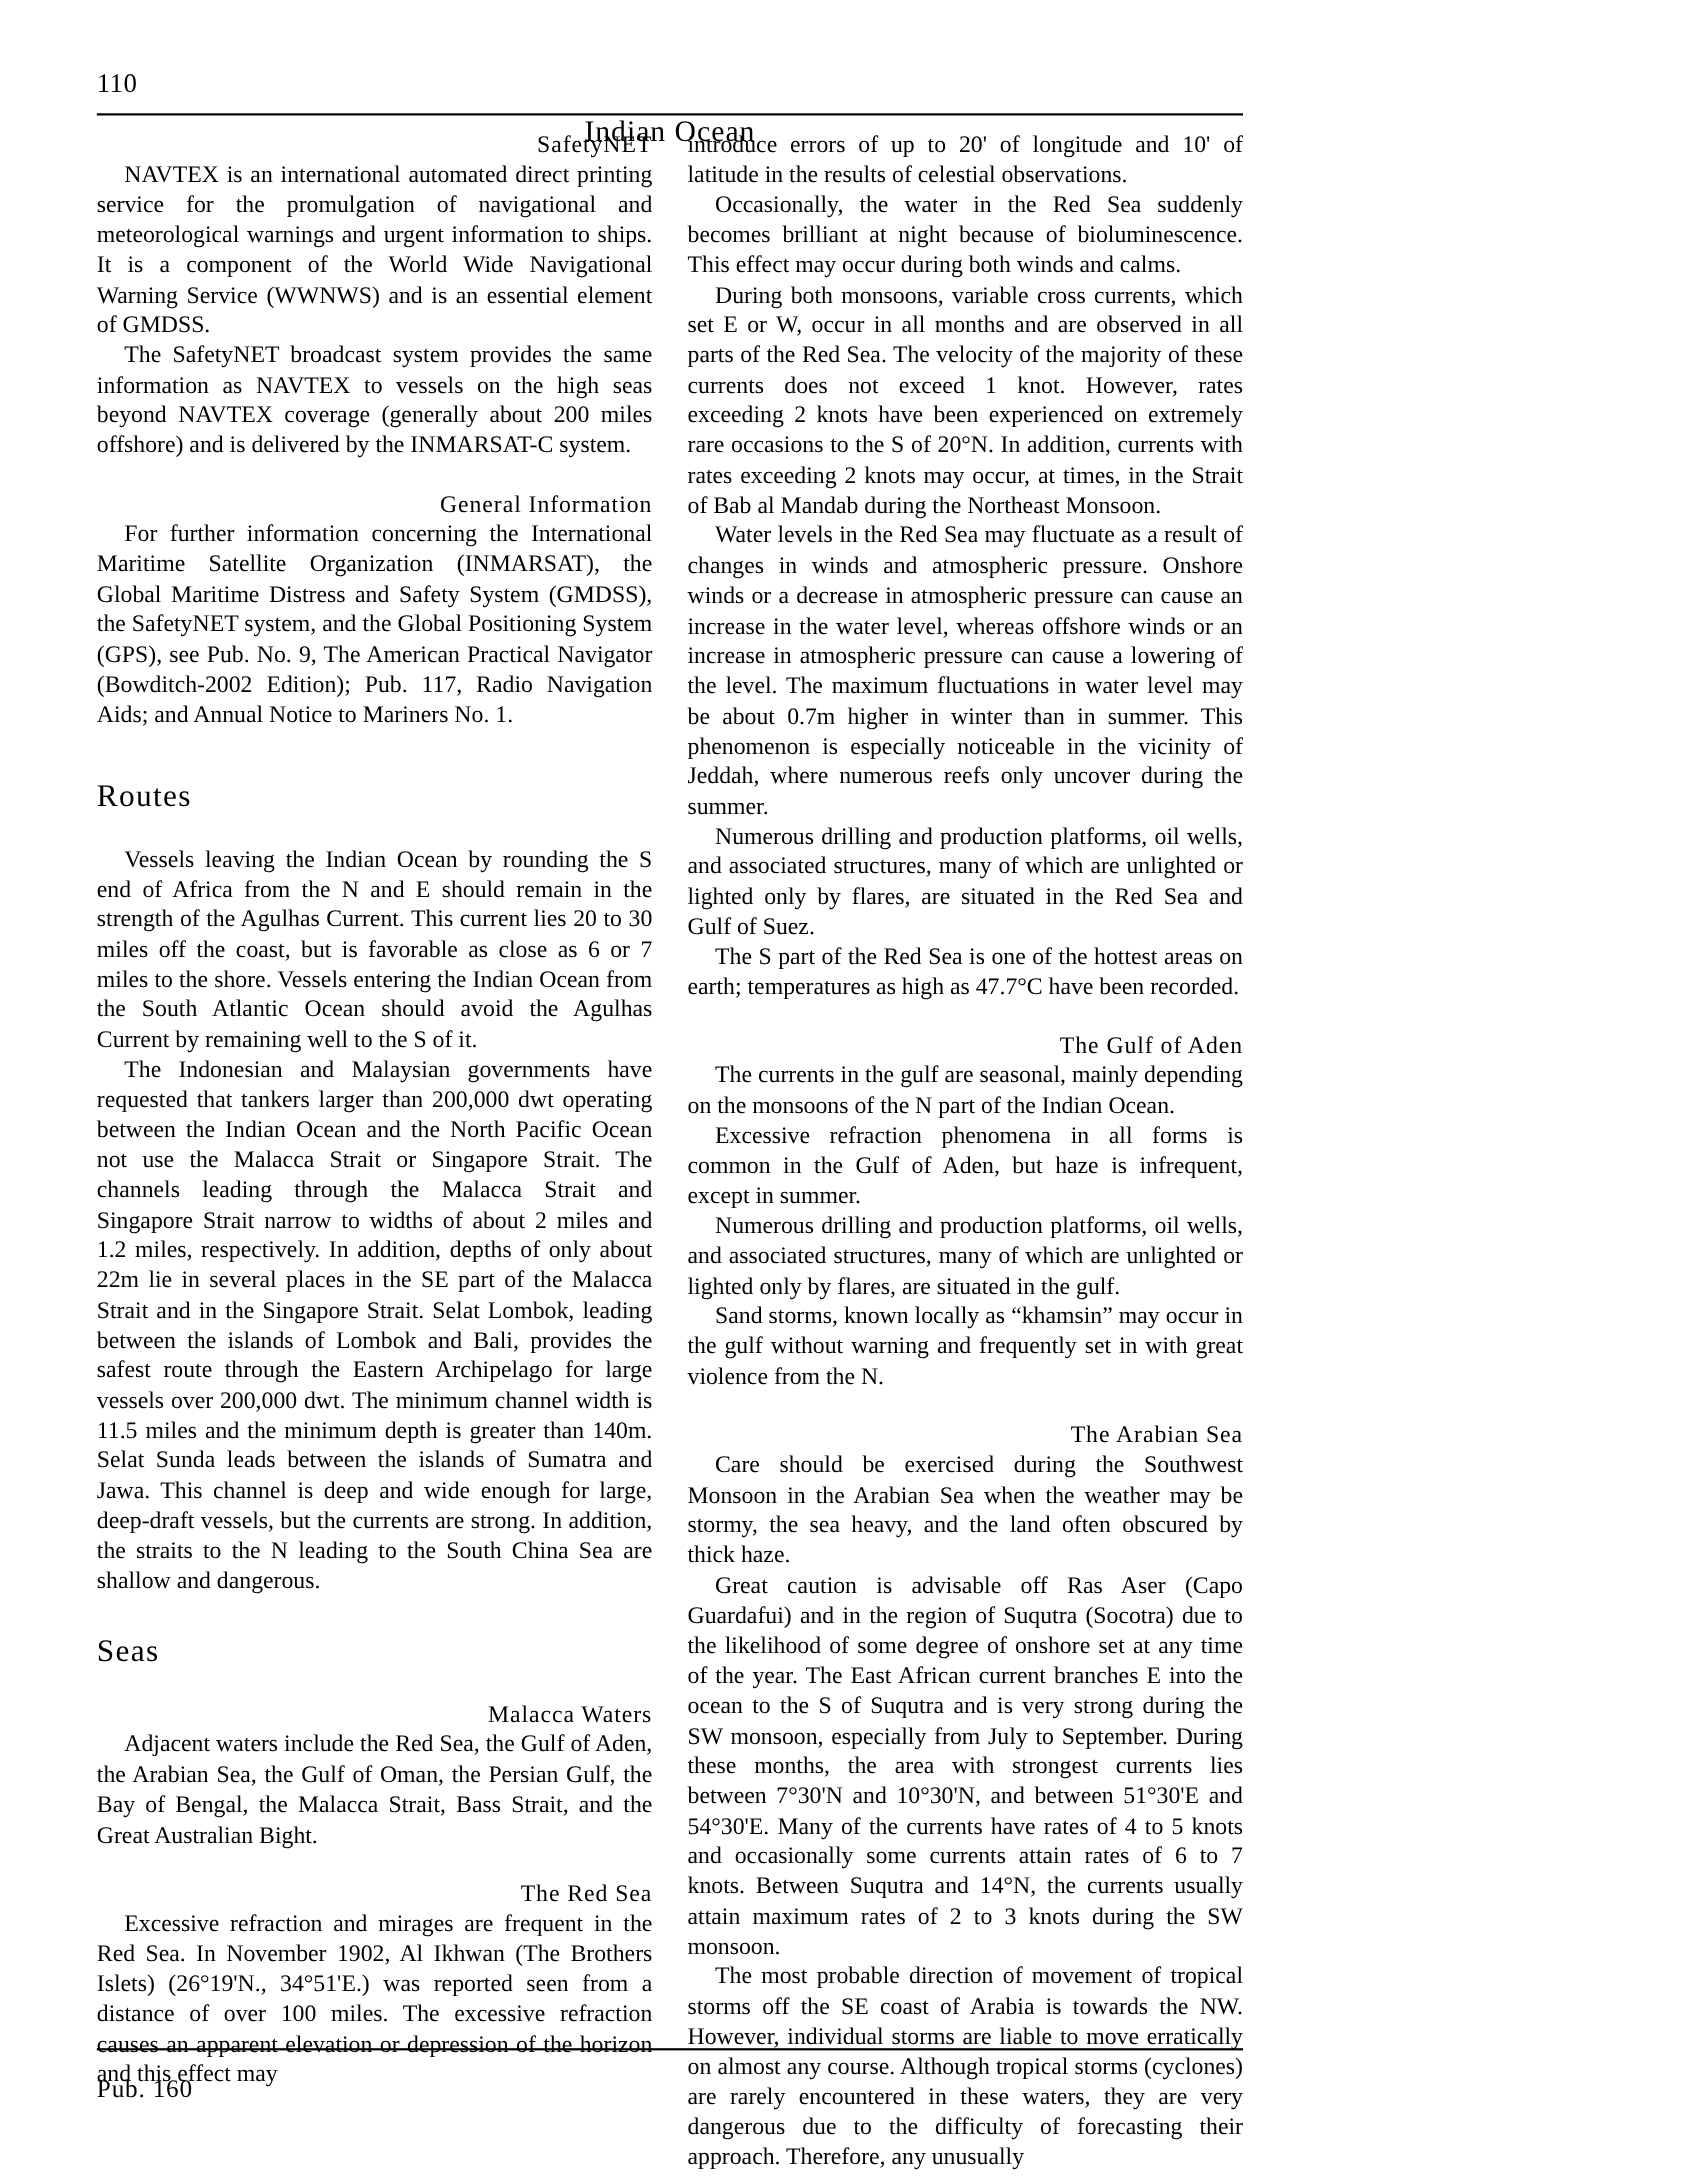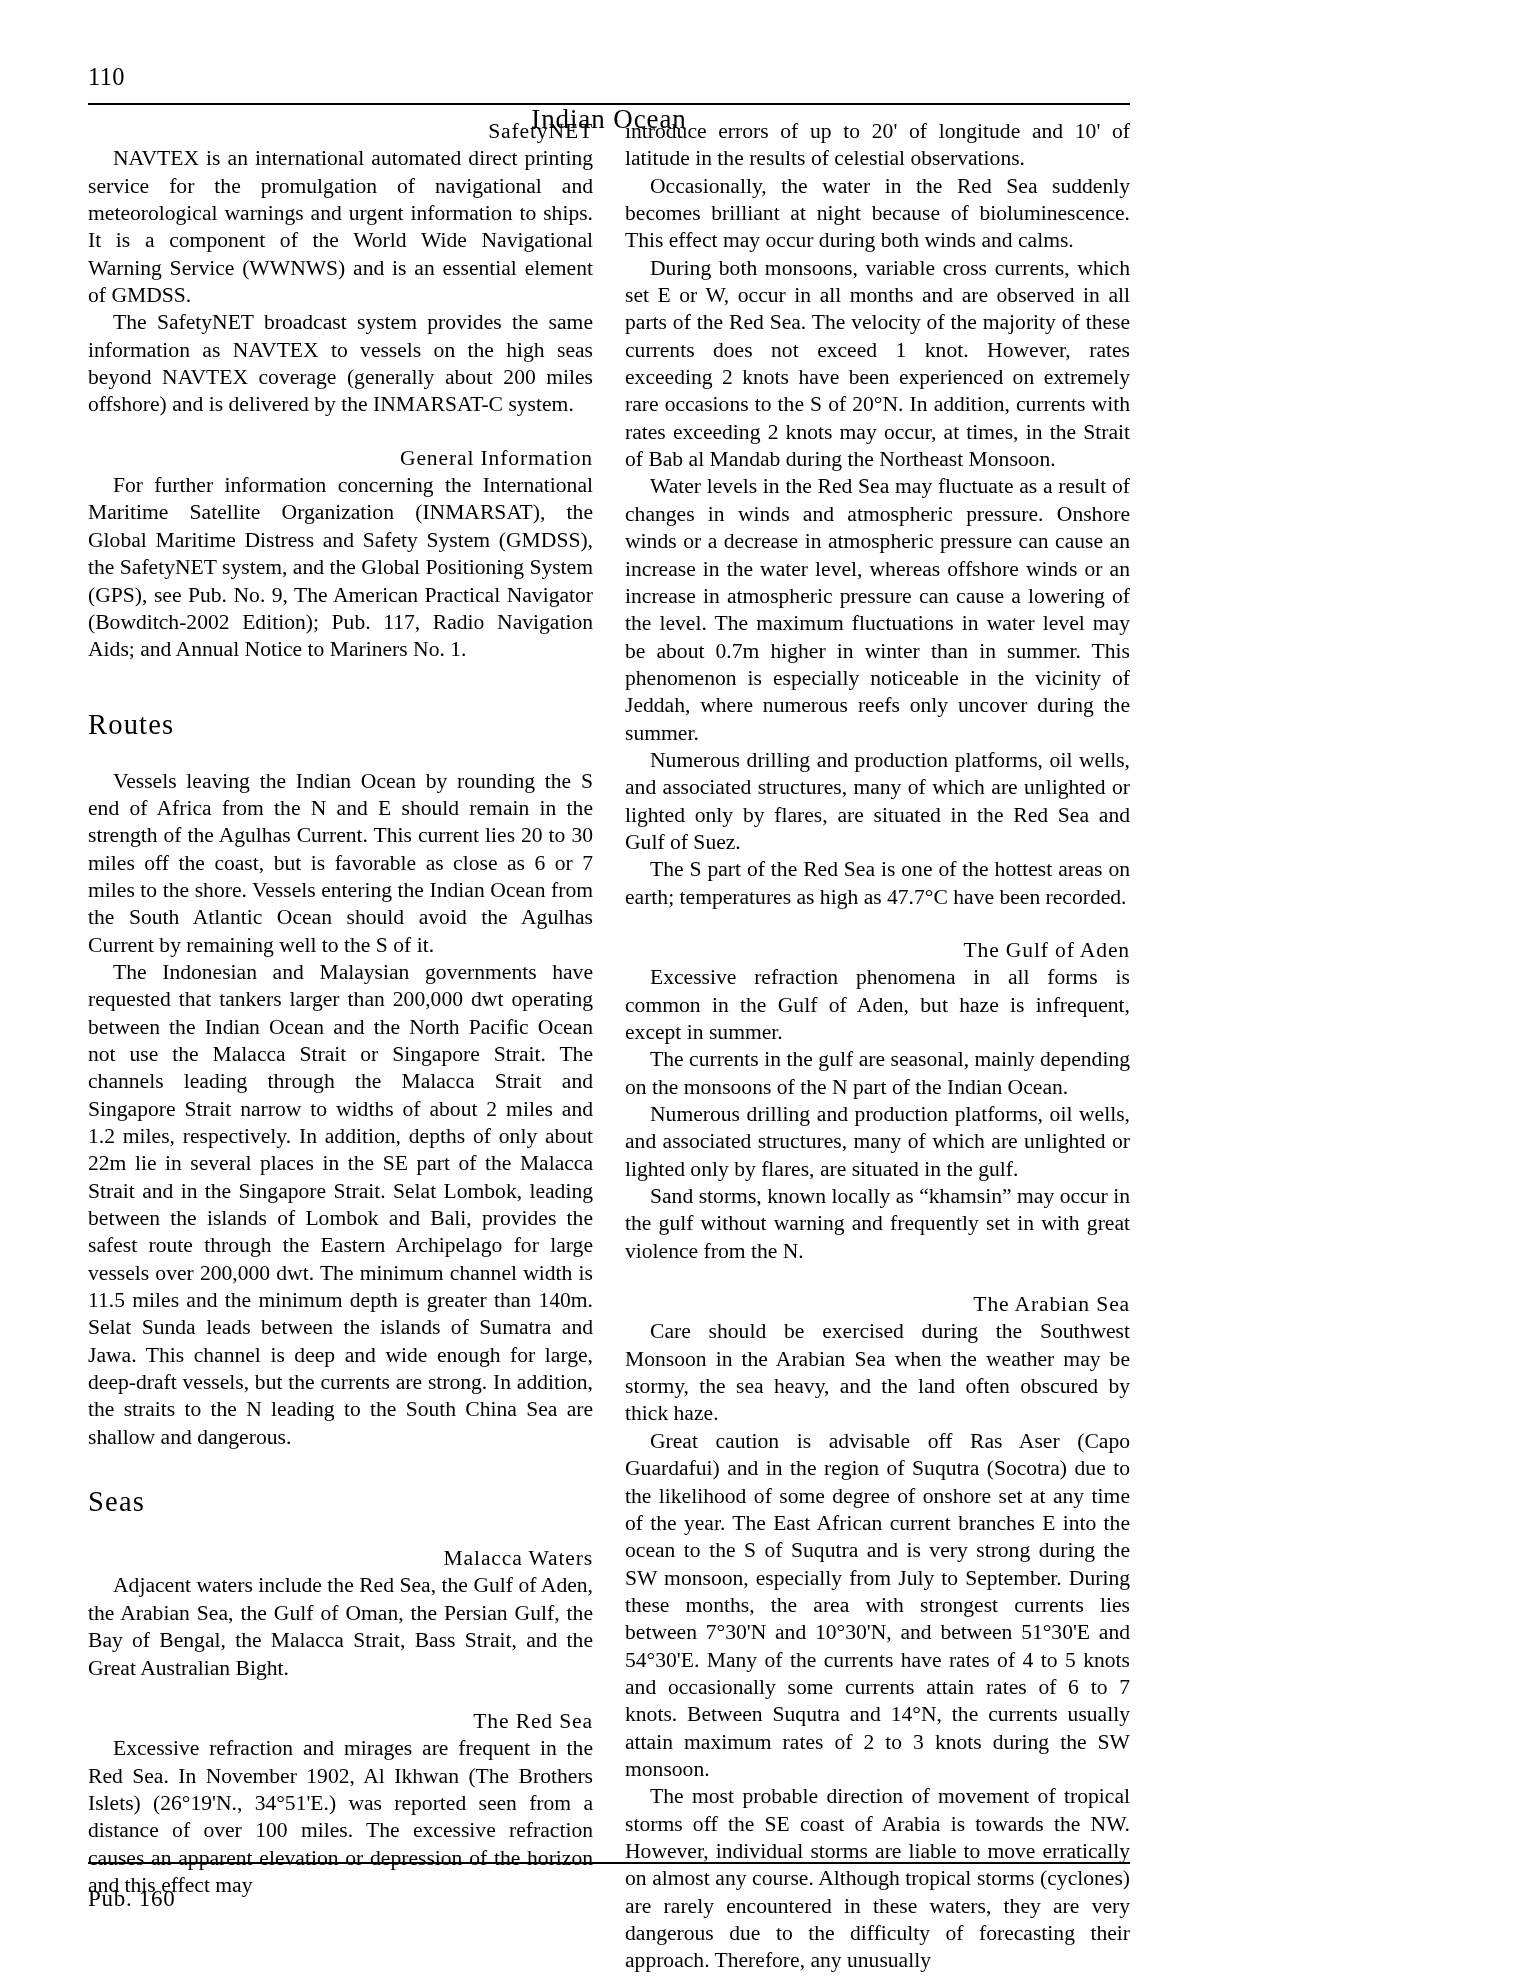--- a/index.html
+++ b/index.html
@@ -172,22 +172,22 @@
       </div>
     <div class="col col-right" id="right-column">
         <p class="bp noindent">introduce errors of up to 20' of longitude and 10' of latitude in the results of celestial observations.</p>
         <p class="bp">Occasionally, the water in the Red Sea suddenly becomes brilliant at night because of bioluminescence. This effect may occur during both winds and calms.</p>
         <p class="bp">During both monsoons, variable cross currents, which set E or W, occur in all months and are observed in all parts of the Red Sea. The velocity of the majority of these currents does not exceed 1 knot. However, rates exceeding 2 knots have been experienced on extremely rare occasions to the S of 20°N. In addition, currents with rates exceeding 2 knots may occur, at times, in the Strait of Bab al Mandab during the Northeast Monsoon.</p>
         <p class="bp">Water levels in the Red Sea may fluctuate as a result of changes in winds and atmospheric pressure. Onshore winds or a decrease in atmospheric pressure can cause an increase in the water level, whereas offshore winds or an increase in atmospheric pressure can cause a lowering of the level. The maximum fluctuations in water level may be about 0.7m higher in winter than in summer. This phenomenon is especially noticeable in the vicinity of Jeddah, where numerous reefs only uncover during the summer.</p>
         <p class="bp">Numerous drilling and production platforms, oil wells, and associated structures, many of which are unlighted or lighted only by flares, are situated in the Red Sea and Gulf of Suez.</p>
         <p class="bp">The S part of the Red Sea is one of the hottest areas on earth; temperatures as high as 47.7°C have been recorded.</p>
         <div class="sp-small"></div>
         <h3 class="h-minor">The Gulf of Aden</h3>
+        <p class="bp">The currents in the gulf are seasonal, mainly depending on the monsoons of the N part of the Indian Ocean.</p>
         <p class="bp">Excessive refraction phenomena in all forms is common in the Gulf of Aden, but haze is infrequent, except in summer.</p>
-        <p class="bp">The currents in the gulf are seasonal, mainly depending on the monsoons of the N part of the Indian Ocean.</p>
         <p class="bp">Numerous drilling and production platforms, oil wells, and associated structures, many of which are unlighted or lighted only by flares, are situated in the gulf.</p>
         <p class="bp">Sand storms, known locally as “khamsin” may occur in the gulf without warning and frequently set in with great violence from the N.</p>
         <div class="sp-small"></div>
         <h3 class="h-minor">The Arabian Sea</h3>
         <p class="bp">Care should be exercised during the Southwest Monsoon in the Arabian Sea when the weather may be stormy, the sea heavy, and the land often obscured by thick haze.</p>
         <p class="bp">Great caution is advisable off Ras Aser (Capo Guardafui) and in the region of Suqutra (Socotra) due to the likelihood of some degree of onshore set at any time of the year. The East African current branches E into the ocean to the S of Suqutra and is very strong during the SW monsoon, especially from July to September. During these months, the area with strongest currents lies between 7°30'N and 10°30'N, and between 51°30'E and 54°30'E. Many of the currents have rates of 4 to 5 knots and occasionally some currents attain rates of 6 to 7 knots. Between Suqutra and 14°N, the currents usually attain maximum rates of 2 to 3 knots during the SW monsoon.</p>
         <p class="bp">The most probable direction of movement of tropical storms off the SE coast of Arabia is towards the NW. However, individual storms are liable to move erratically on almost any course. Although tropical storms (cyclones) are rarely encountered in these waters, they are very dangerous due to the difficulty of forecasting their approach. Therefore, any unusually</p>
       </div>
   </div>
 

